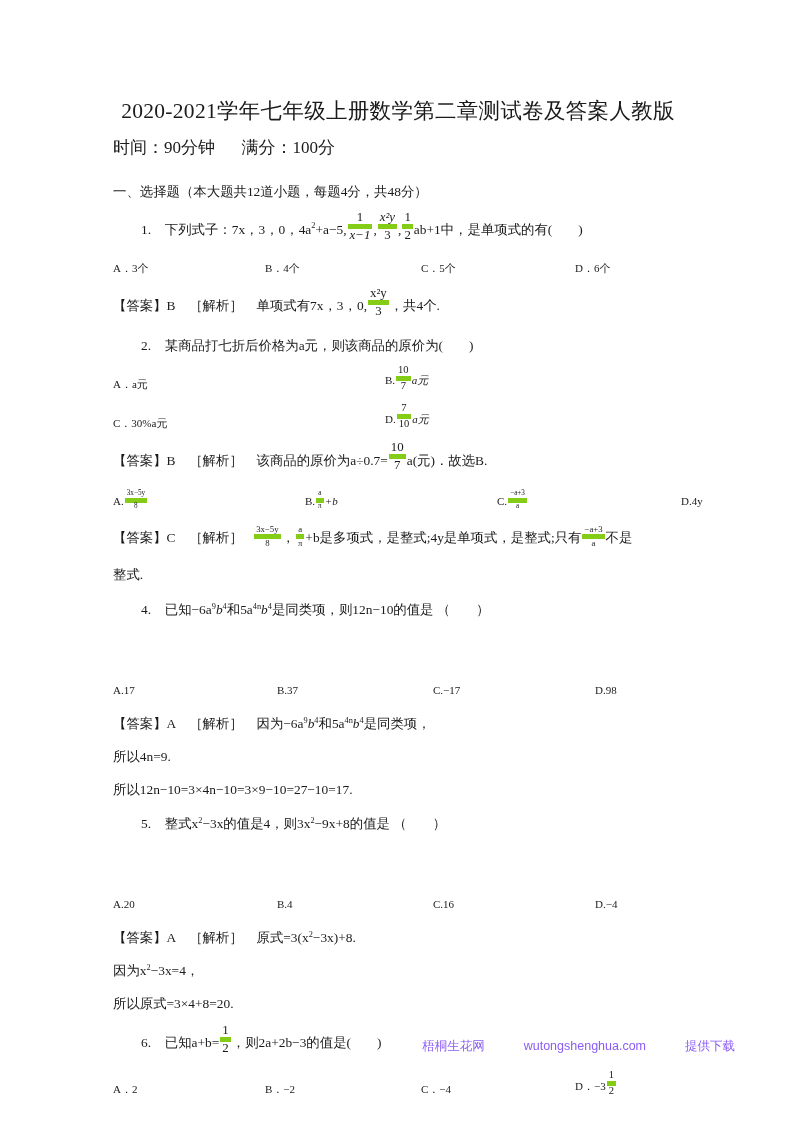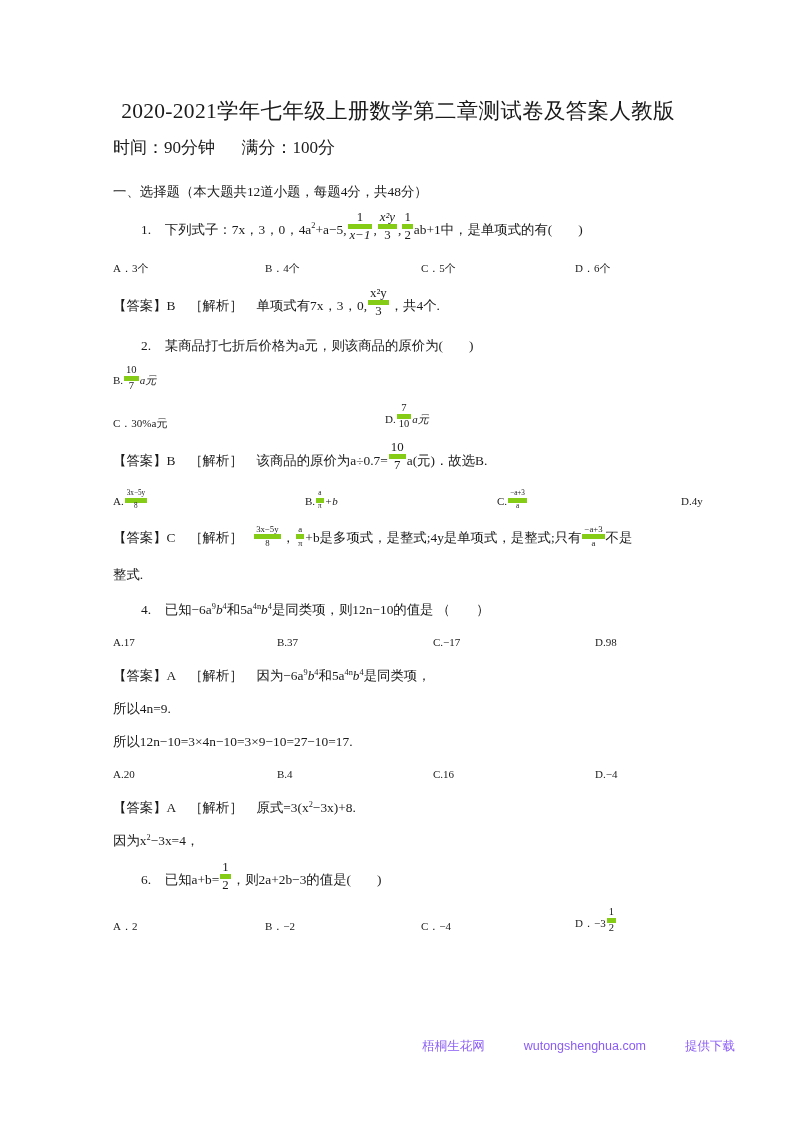--- a/index.html
+++ b/index.html
@@ -84,21 +84,21 @@
   .opt-c { width: 110px; flex: 0 0 auto; }
   .opt-d { flex: 0 0 auto; }
 
   .opt-a2 { width: 228px; flex: 0 0 auto; }
   .opt-b2 { flex: 0 0 auto; }
 
   .opt-a3 { width: 148px; flex: 0 0 auto; }
   .opt-b3 { width: 148px; flex: 0 0 auto; }
   .opt-c3 { width: 140px; flex: 0 0 auto; }
 
-  .opt-a4 { width: 120px; flex: 0 0 auto; }
+  .opt-a4 { width: 120px; flex: 0 0 auto; margin-top: 48px; }
   .opt-b4 { width: 112px; flex: 0 0 auto; }
   .opt-c4 { width: 118px; flex: 0 0 auto; }
 
   
   .frac {
     display: inline-flex;
     flex-direction: column;
     vertical-align: middle;
     text-align: center;
     margin: 0 1px;
@@ -186,20 +186,21 @@
         </span><span>，共4个.</span>
     </div>
 
     <div class="q-line">
       <span>2.</span>
       <span class="gap-xs"></span>
       <span>某商品打七折后价格为a元，则该商品的原价为(</span><span style="display:inline-block;width:26px"></span><span>)</span>
     </div>
 
     <div class="opt-row">
+      <span class="opt-a2">A．a元</span>
       <span class="opt-b2"><span>B.</span><span class="frac">
             <span class="num">10</span>
             <span class="den">7</span>
           </span><span class="mi">a元</span></span>
     </div>
 
     <div class="opt-row">
       <span class="opt-a2">C．30%a元</span>
       <span class="opt-b2"><span>D.</span><span class="frac">
             <span class="num">7</span>
@@ -270,40 +271,46 @@
       <span>【答案】A</span>
       <span class="gap-xs"></span>
       <span>［解析］</span>
       <span class="gap-xs"></span>
       <span>因为−6a</span><sup class="exn">9</sup><span class="mi">b</span><sup class="exn">4</sup><span>和5a</span><sup class="exn">4n</sup><span class="mi">b</span><sup class="exn">4</sup><span>是同类项，</span>
     </div>
 
     <div class="cont-line">所以4n=9.</div>
     <div class="cont-line">所以12n−10=3×4n−10=3×9−10=27−10=17.</div>
 
+    <div class="q-line">
+      <span>5.</span>
+      <span class="gap-xs"></span>
+      <span>整式x</span><sup class="exn">2</sup><span>−3x的值是4，则3x</span><sup class="exn">2</sup><span>−9x+8的值是 （</span><span style="display:inline-block;width:26px"></span><span>）</span>
+    </div>
 
     <div class="opt-row">
       <span class="opt-a4">A.20</span>
       <span class="opt-b4">B.4</span>
       <span class="opt-c4">C.16</span>
       <span class="opt-d">D.−4</span>
     </div>
 
     <div class="ans-line">
       <span>【答案】A</span>
       <span class="gap-xs"></span>
       <span>［解析］</span>
       <span class="gap-xs"></span>
       <span>原式=3(x</span><sup class="exn">2</sup><span>−3x)+8.</span>
     </div>
 
     <div class="cont-line">
       <span>因为x</span><sup class="exn">2</sup><span>−3x=4，</span>
     </div>
 
+    <div class="cont-line">所以原式=3×4+8=20.</div>
 
     <div class="q-line" style="margin-top:14px">
       <span>6.</span>
       <span class="gap-xs"></span>
       <span>已知a+b=</span><span class="frac">
           <span class="num">1</span>
           <span class="den">2</span>
         </span><span>，则2a+2b−3的值是(</span><span style="display:inline-block;width:26px"></span><span>)</span>
     </div>
 

